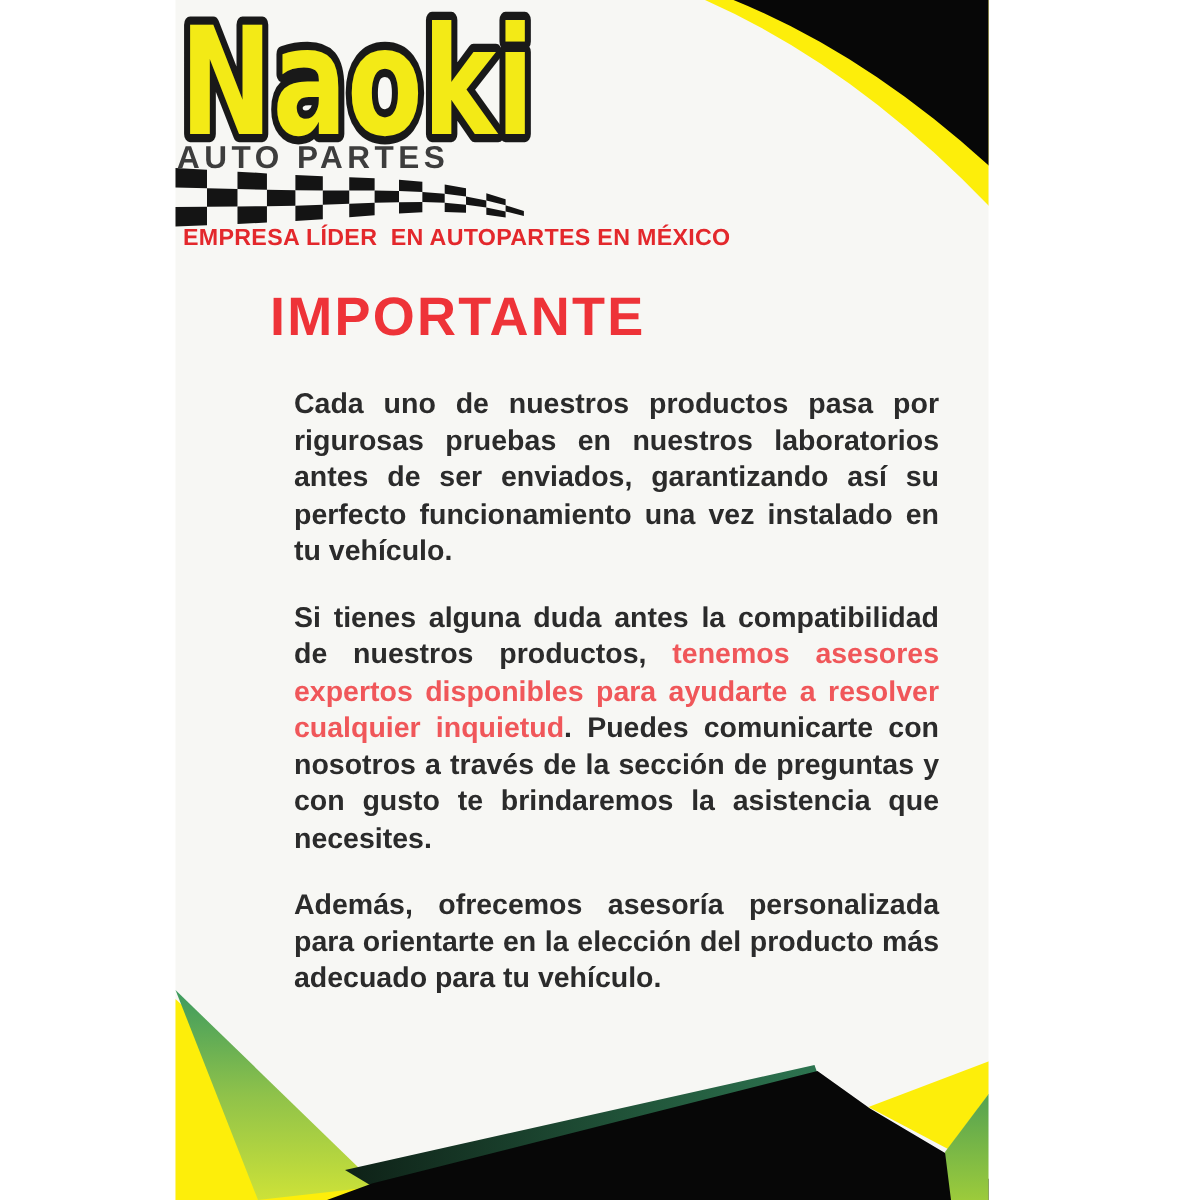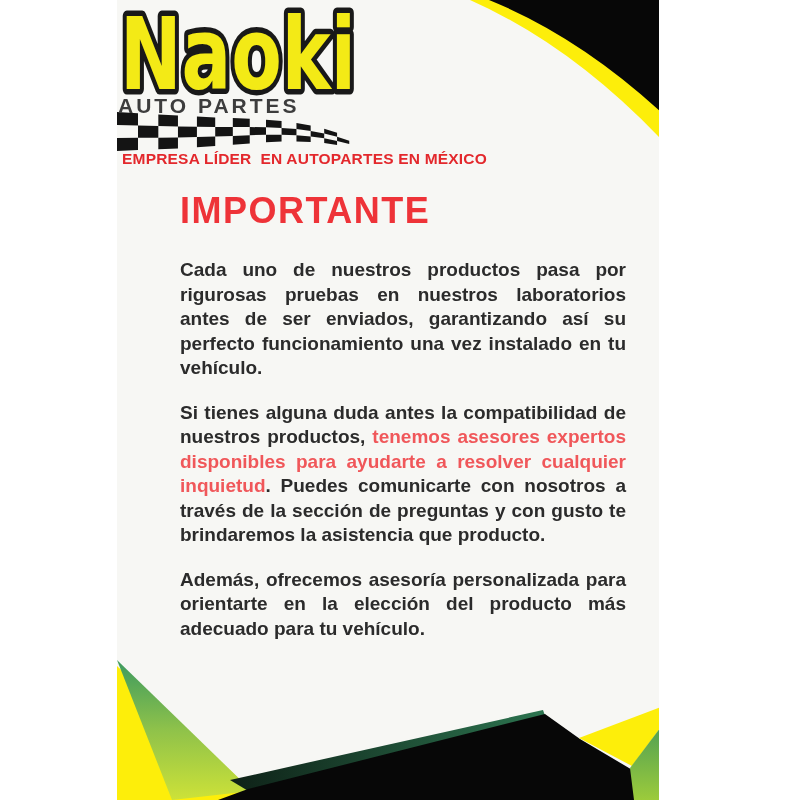--- a/index.html
+++ b/index.html
@@ -36,21 +36,21 @@
     color:var(--tagline_red,#e3282c);
     white-space:pre;
   }
   .bodycol{position:absolute;left:180px;top:194px;width:446px;}
   .heading{
     margin:0 0 30px 0;
     font-size:36px;line-height:34px;letter-spacing:1.5px;
     font-weight:700;color:var(--heading_red,#ee3338);
   }
   .bodycol p{
-    margin:0 0 20px 0;
+    margin:0 0 20px 16px;
     font-size:19px;line-height:24.5px;font-weight:700;
     color:var(--body_text,#2b2b2b);
     text-align:justify;
   }
   .hl{color:var(--highlight_red,#f0575a);}
 </style>
 </head>
 <body>
 
 <div class="canvas">
@@ -112,17 +112,17 @@
     <text class="logo-text" x="120" y="89" textLength="236" lengthAdjust="spacingAndGlyphs">Naoki</text>
   </svg>
 
   <div class="logo-sub">AUTO PARTES</div>
 
   <div class="tagline">EMPRESA LÍDER  EN AUTOPARTES EN MÉXICO</div>
 
   <div class="bodycol">
     <h1 class="heading">IMPORTANTE</h1>
     <p>Cada uno de nuestros productos pasa por rigurosas pruebas en nuestros laboratorios antes de ser enviados, garantizando así su perfecto funcionamiento una vez instalado en tu vehículo.</p>
-    <p><span>Si tienes alguna duda antes la compatibilidad de nuestros productos, </span><span class="hl">tenemos asesores expertos disponibles para ayudarte a resolver cualquier inquietud</span><span>. Puedes comunicarte con nosotros a través de la sección de preguntas y con gusto te brindaremos la asistencia que producto.</span></p>
+    <p><span>Si tienes alguna duda antes la compatibilidad de nuestros productos, </span><span class="hl">tenemos asesores expertos disponibles para ayudarte a resolver cualquier inquietud</span><span>. Puedes comunicarte con nosotros a través de la sección de preguntas y con gusto te brindaremos la asistencia que necesites.</span></p>
     <p>Además, ofrecemos asesoría personalizada para orientarte en la elección del producto más adecuado para tu vehículo.</p>
   </div>
 
 </div>
 
 </body></html>

